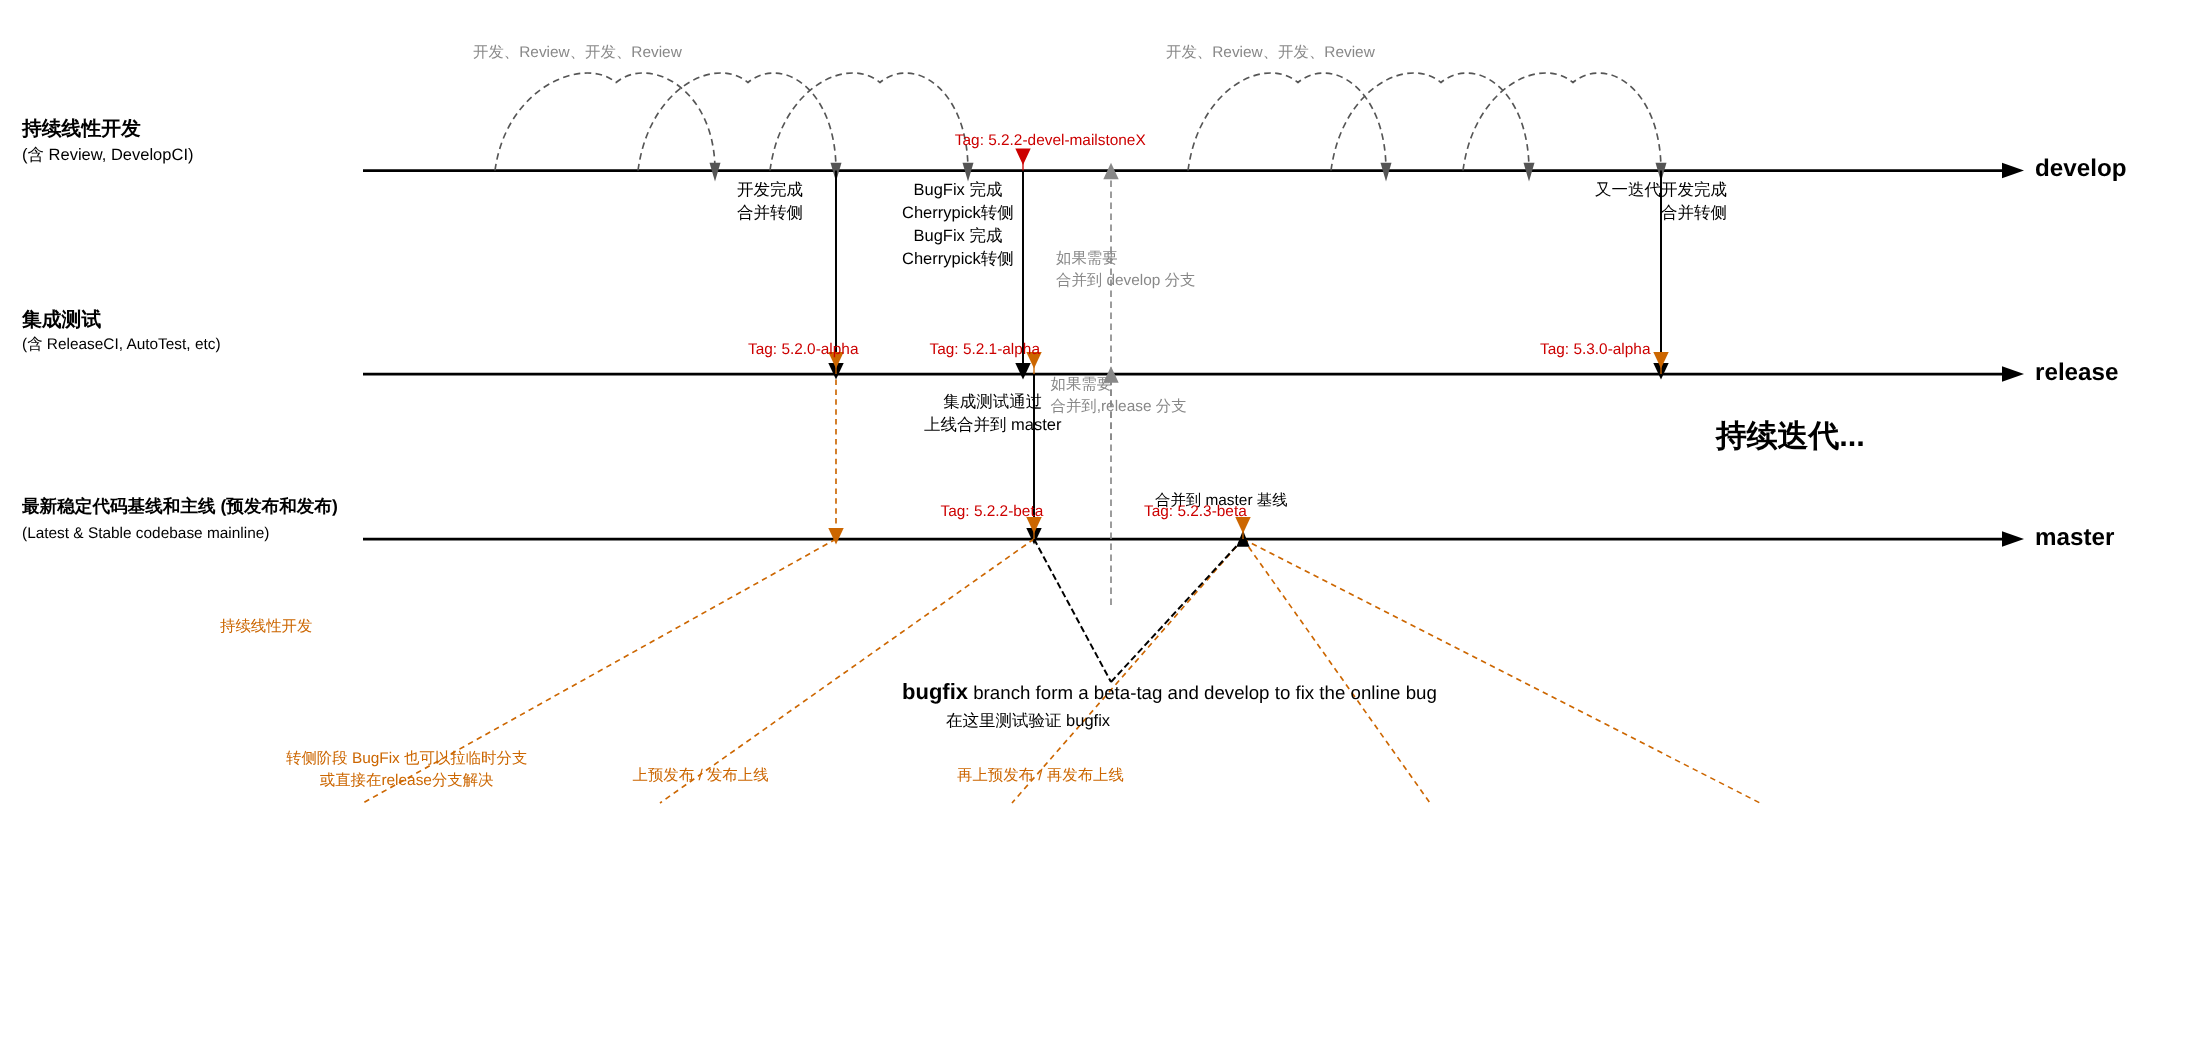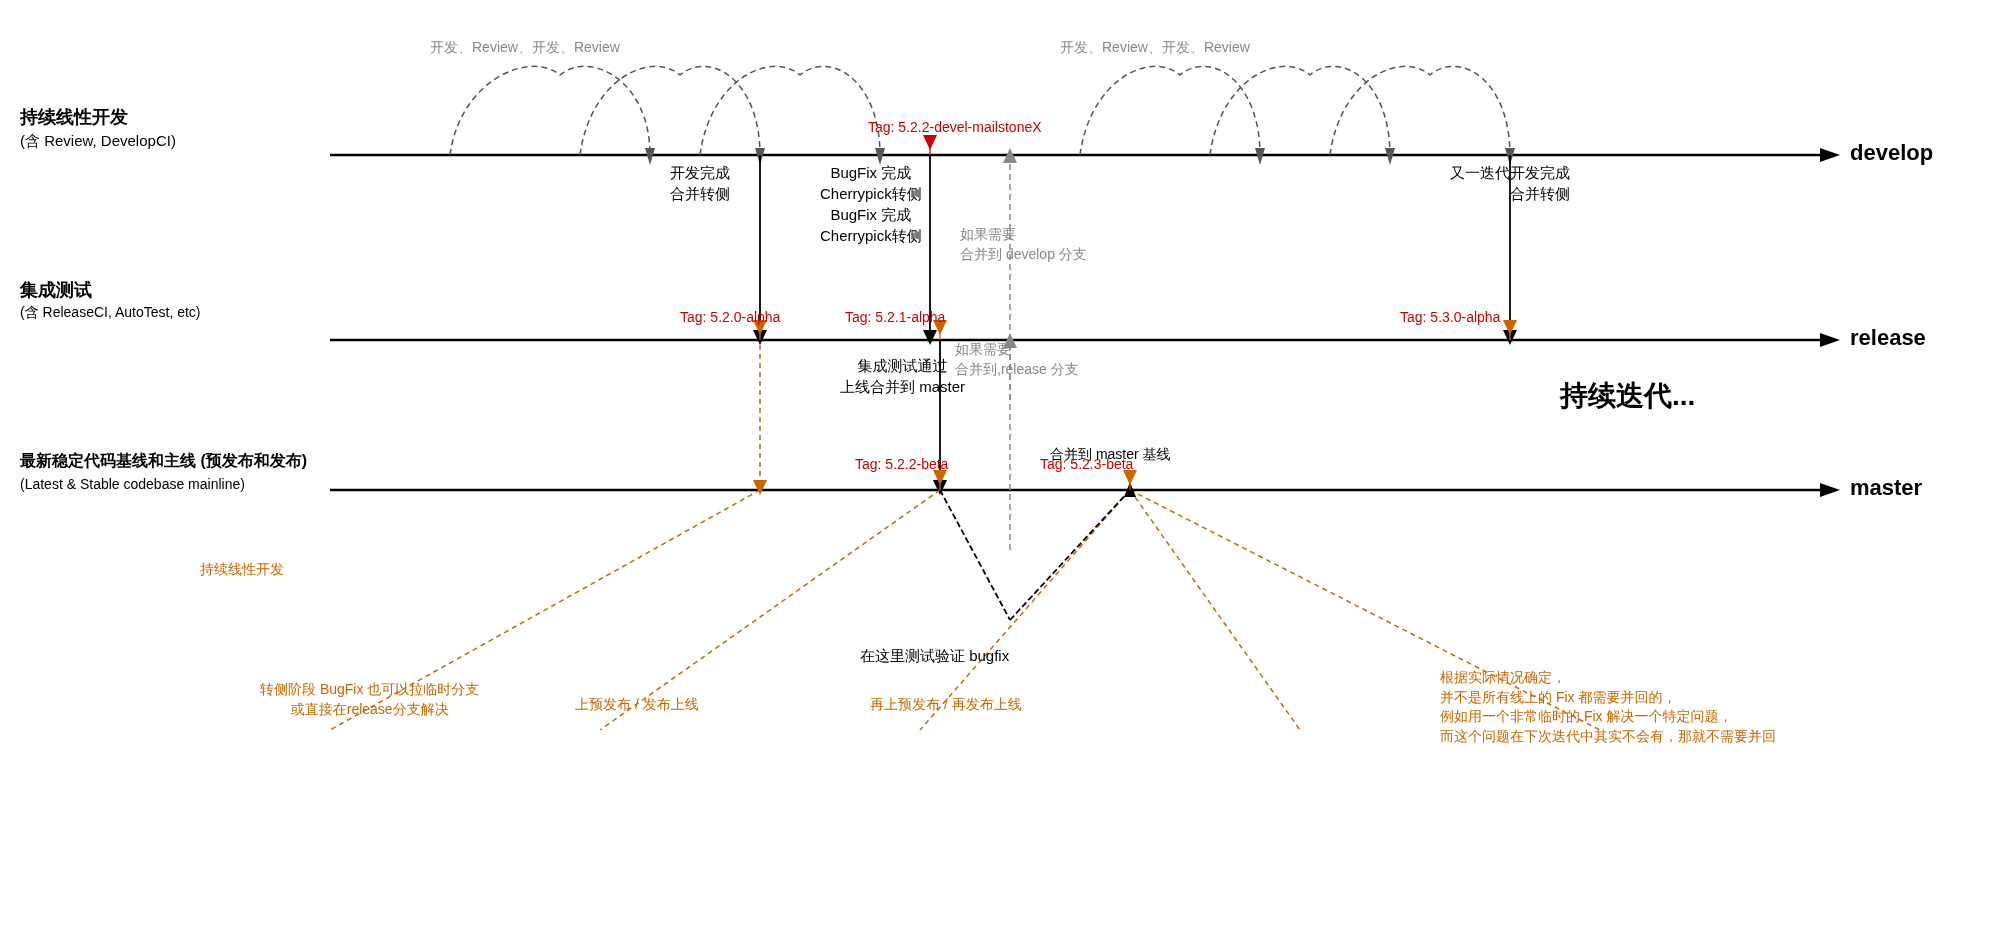--- a/index.html
+++ b/index.html
@@ -181,33 +181,31 @@
 
   <div class="label" style="left:1560px; top:340px; font-size:28px; font-weight:bold;margin-top:36px;">持续迭代...</div>
 
   <div class="label label-red" style="left:868px; top:118px;">Tag: 5.2.2-devel-mailstoneX</div>
   <div class="label label-red" style="left:680px; top:308px;">Tag: 5.2.0-alpha</div>
   <div class="label label-red" style="left:845px; top:308px;">Tag: 5.2.1-alpha</div>
   <div class="label label-red" style="left:1400px; top:308px;">Tag: 5.3.0-alpha</div>
   <div class="label label-red" style="left:855px; top:455px;">Tag: 5.2.2-beta</div>
   <div class="label label-red" style="left:1040px; top:455px;">Tag: 5.2.3-beta</div>
 
+  <div class="label" style="left:820px; top:615px; font-size:17px;">
+    <span style="font-weight:bold; font-size:20px;">bugfix</span>
+    <span> </span><span>branch form a beta-tag and develop to fix the online bug</span>
+  </div>
   <div class="label label-black" style="left:860px; top:645px; font-size:15px;">在这里测试验证 bugfix</div>
 
   <div class="label label-orange" style="left:200px; top:560px;">持续线性开发</div>
 
   <div class="label label-orange" style="left:260px; top:680px; text-align:center;">
     <div>转侧阶段 BugFix 也可以拉临时分支</div>
     <div>或直接在release分支解决</div>
   </div>
 
   <div class="label label-orange" style="left:575px; top:695px;">上预发布 / 发布上线</div>
   <div class="label label-orange" style="left:870px; top:695px;">再上预发布 / 再发布上线</div>
 
-  <div class="label label-orange" style="left:1440px; top:668px; text-align:left;">
-    <div>根据实际情况确定，</div>
-    <div>并不是所有线上的 Fix 都需要并回的，</div>
-    <div>例如用一个非常临时的 Fix 解决一个特定问题，</div>
-    <div>而这个问题在下次迭代中其实不会有，那就不需要并回</div>
-  </div>
 
 
 </div>
 
 </body></html>

